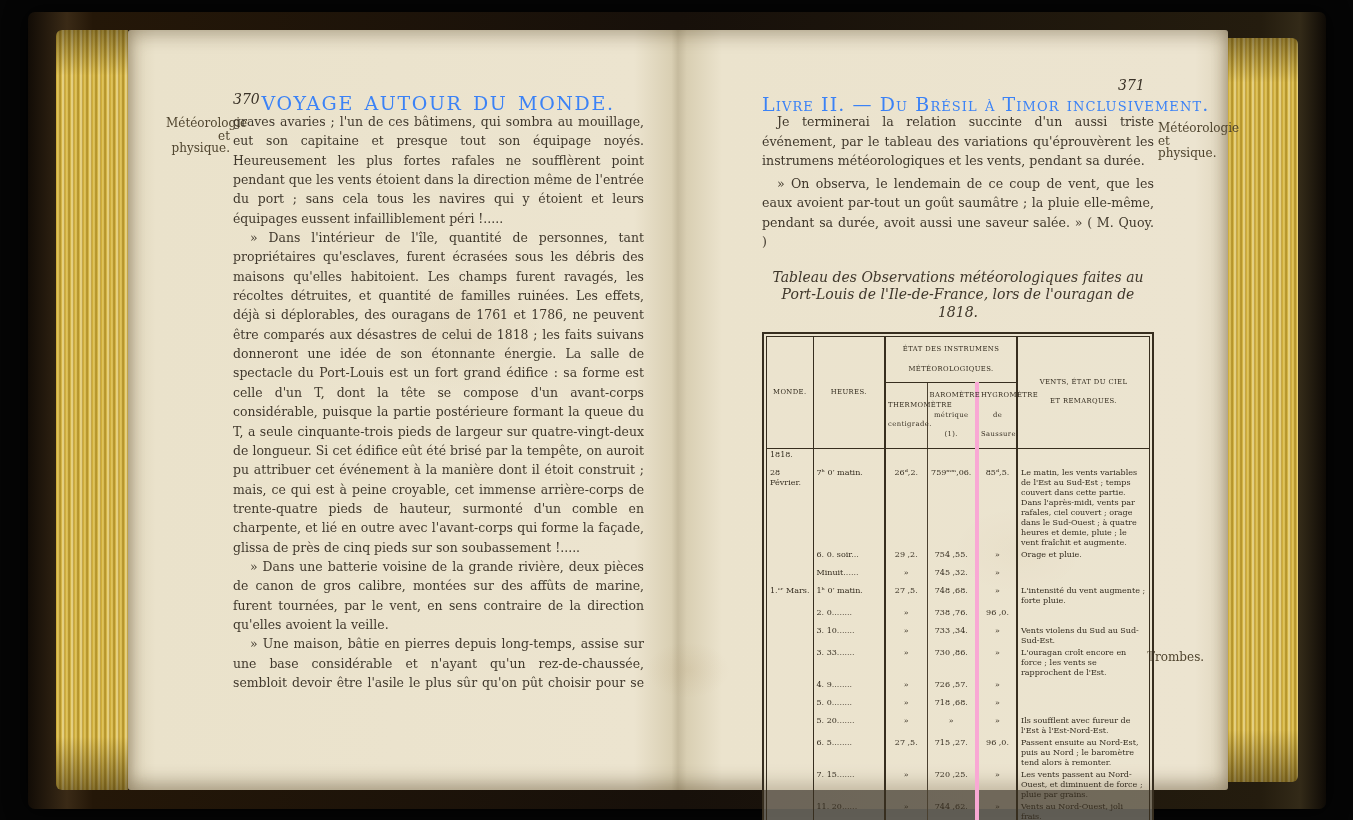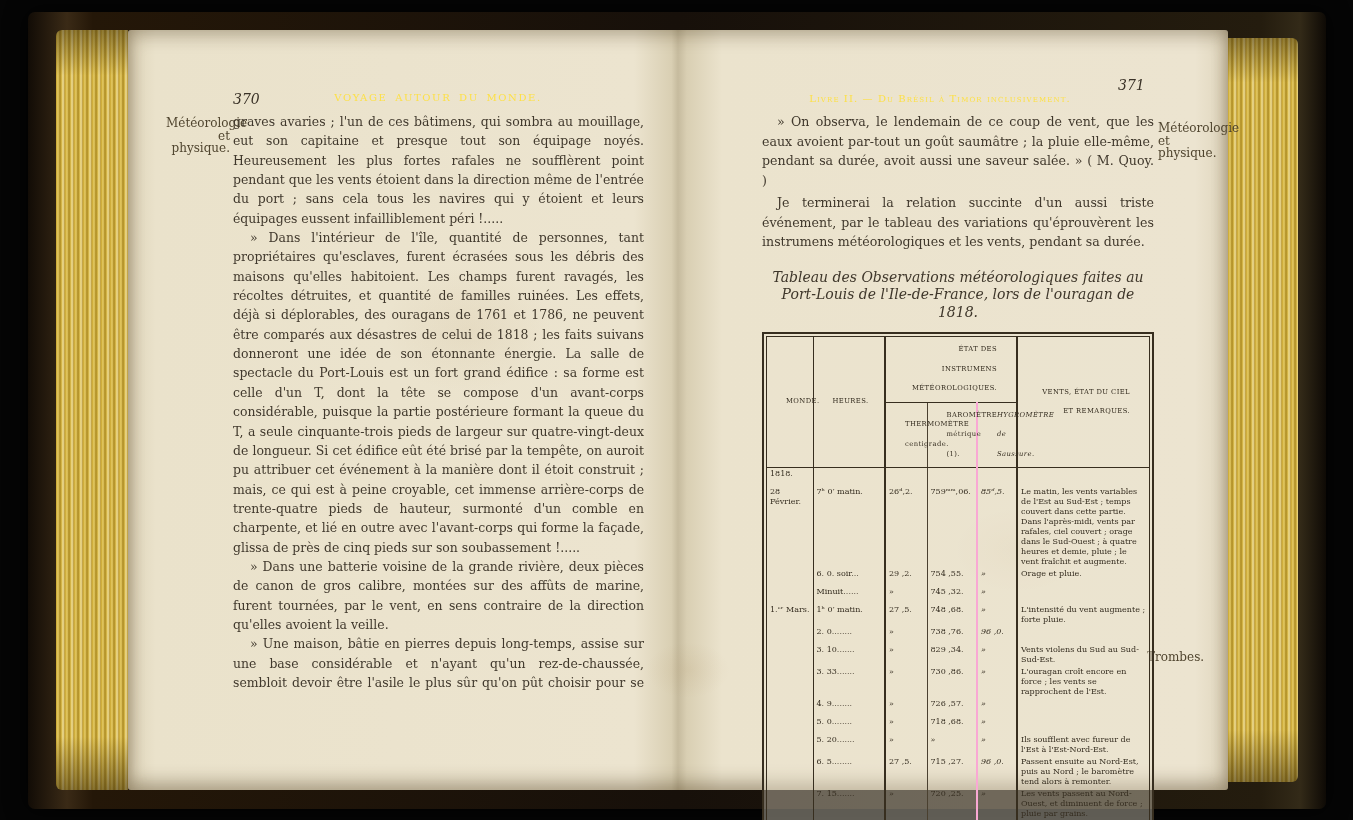--- a/index.html
+++ b/index.html
@@ -32,21 +32,21 @@
       linear-gradient(90deg,#ddd3b8 0,#eae2cb 2.5%,#ece4cf 46%,#d9cfb3 49.4%,#c6bb9e 50%,#d9cfb3 50.8%,#ebe3cd 54%,#ece4d0 97%,#ded4bb 100%);
     box-shadow:inset 0 7px 16px rgba(70,52,22,.28), inset 0 -9px 16px rgba(70,52,22,.33);
   }
   .margin-note{
     position:absolute;width:64px;font-size:12px;line-height:12.5px;color:#50452f;
   }
   .margin-note.left-side{left:166px;top:117px;text-align:right;}
   .margin-note.right-side-top{left:1158px;top:122px;text-align:left;}
   .margin-note.right-side-bottom{left:1147px;top:651px;text-align:left;}
   .running-header{
-    position:absolute;font-size:10px;letter-spacing:1.6px;color:#fde047;white-space:nowrap;
+    position:absolute;font-size:19px;letter-spacing:1.6px;color:#3b82f6;white-space:nowrap;
   }
   .rh-left{left:233px;top:92px;width:410px;text-align:center;word-spacing:3px;}
   .rh-right{left:762px;top:93px;width:356px;text-align:center;font-variant:small-caps;letter-spacing:1.1px;}
   .pageno{position:absolute;font-size:14px;color:#3a3227;font-style:italic;}
   .pn-left{left:233px;top:91px;}
   .pn-right{left:1118px;top:77px;}
   .body-col{
     position:absolute;text-align:justify;color:#40382c;
   }
   .body-col p{margin:0;}
@@ -61,35 +61,35 @@
   
   .table-frame{
     margin-top:11px;border:2px solid #372e1f;padding:2px;background:rgba(236,228,208,.4);
   }
   .table-frame-inner{border:1px solid #372e1f;}
   table.obs{
     width:100%;border-collapse:collapse;table-layout:fixed;color:#352d20;
   }
   table.obs th,table.obs td{padding:1px 3px;vertical-align:top;font-weight:normal;}
   table.obs thead th{
-    font-size:6.8px;letter-spacing:.4px;text-align:right;vertical-align:middle;
-    border-bottom:1.3px solid #372e1f;padding:3px 19px;
+    font-size:6.8px;letter-spacing:.4px;text-align:center;vertical-align:middle;
+    border-bottom:1.3px solid #372e1f;padding:3px 2px;
   }
   th.pre, td.pre{white-space:pre-line;}
   th.h-group{border-bottom:1px solid #372e1f;font-size:6.6px;padding:2px;}
   th.h-heures,.c-hour{border-left:1.4px solid #372e1f;}
   th.h-group,th.h-therm,.c-therm{border-left:2.2px solid #372e1f;}
   th.h-baro,.c-baro{border-left:1px solid #4a4030;}
-  th.h-hygro,.c-hygro{border-left:2px solid #f9a8d4;font-style:italic;}
+  th.h-hygro,.c-hygro{border-left:4px solid #f9a8d4;}
   th.h-vents,.c-rem{border-left:2.2px solid #372e1f;}
   th.h-therm,th.h-baro,th.h-hygro{font-size:6.2px;letter-spacing:.2px;}
   table.obs td{font-size:8px;line-height:10px;height:16px;}
   td.c-date{text-align:left;padding-left:4px;}
   td.c-hour{text-align:left;padding-left:6px;}
-  td.c-therm,td.c-baro,td.c-hygro{text-align:left;}
+  td.c-therm,td.c-baro,td.c-hygro{text-align:center;}
   td.c-rem{font-size:6.8px;line-height:8.8px;text-align:left;padding:2px 4px;}
 </style>
 </head>
 <body>
 
 <div class="cover"></div>
 <div class="fore-edge left"></div>
 <div class="fore-edge right"></div>
 <div class="pages"></div>
 
@@ -102,22 +102,22 @@
   <p>» Dans une batterie voisine de la grande rivière, deux pièces de canon de gros calibre, montées sur des affûts de marine, furent tournées, par le vent, en sens contraire de la direction qu'elles avoient la veille.</p>
   <p>» Une maison, bâtie en pierres depuis long-temps, assise sur une base considérable et n'ayant qu'un rez-de-chaussée, sembloit devoir être l'asile le plus sûr qu'on pût choisir pour se mettre à l'abri de tout malheur ; elle avoit résisté, sans éprouver le plus petit dommage, à tous les ouragans depuis 1786, époque de sa construction. Celui-ci la renversa : une famille intéressante fut comme enfouie sous les débris de cette vaste maison, au moment où, effrayée, elle cherchoit à en sortir ; le père et la mère, cruellement blessés, eurent la douleur de voir un de leurs fils écrasé à leurs yeux ! Telles sont les scènes d'effroi dont le souvenir attestera long-temps, dans la colonie, la violence de la tempête qui les a produites !</p>
 </div>
 
 <div class="pageno pn-right">371</div>
 <div class="running-header rh-right">Livre II. — Du Brésil à Timor inclusivement.</div>
 <div class="margin-note right-side-top">Météorologie et physique.</div>
 <div class="margin-note right-side-bottom">Trombes.</div>
 
 <div class="body-col" id="right-flow">
+  <p class="indent">Je terminerai la relation succinte d'un aussi triste événement, par le tableau des variations qu'éprouvèrent les instrumens météorologiques et les vents, pendant sa durée.</p>
   <p class="indent">» On observa, le lendemain de ce coup de vent, que les eaux avoient par-tout un goût saumâtre ; la pluie elle-même, pendant sa durée, avoit aussi une saveur salée. »  ( M. Quoy. )</p>
-  <p class="indent">Je terminerai la relation succinte d'un aussi triste événement, par le tableau des variations qu'éprouvèrent les instrumens météorologiques et les vents, pendant sa durée.</p>
   <div class="table-caption">Tableau des Observations météorologiques faites au Port-Louis de l'Ile-de-France, lors de l'ouragan de 1818.</div>
 
   <div class="table-frame">
     <div class="table-frame-inner">
       <table class="obs">
         <colgroup>
           <col style="width:46px">
             <col style="width:72px">
             <col style="width:42px">
           <col style="width:50px">
@@ -188,21 +188,21 @@
               <td class="c-hour">2. 0........</td>
               <td class="c-therm">»</td>
               <td class="c-baro">738 ,76.</td>
               <td class="c-hygro">96 ,0.</td>
               <td class="c-rem"></td>
             </tr>
             <tr>
               <td class="c-date"></td>
               <td class="c-hour">3. 10.......</td>
               <td class="c-therm">»</td>
-              <td class="c-baro">829 ,34.</td>
+              <td class="c-baro">733 ,34.</td>
               <td class="c-hygro">»</td>
               <td class="c-rem">Vents violens du Sud au Sud-Sud-Est.</td>
             </tr>
             <tr>
               <td class="c-date"></td>
               <td class="c-hour">3. 33.......</td>
               <td class="c-therm">»</td>
               <td class="c-baro">730 ,86.</td>
               <td class="c-hygro">»</td>
               <td class="c-rem">L'ouragan croît encore en force ; les vents se rapprochent de l'Est.</td>

